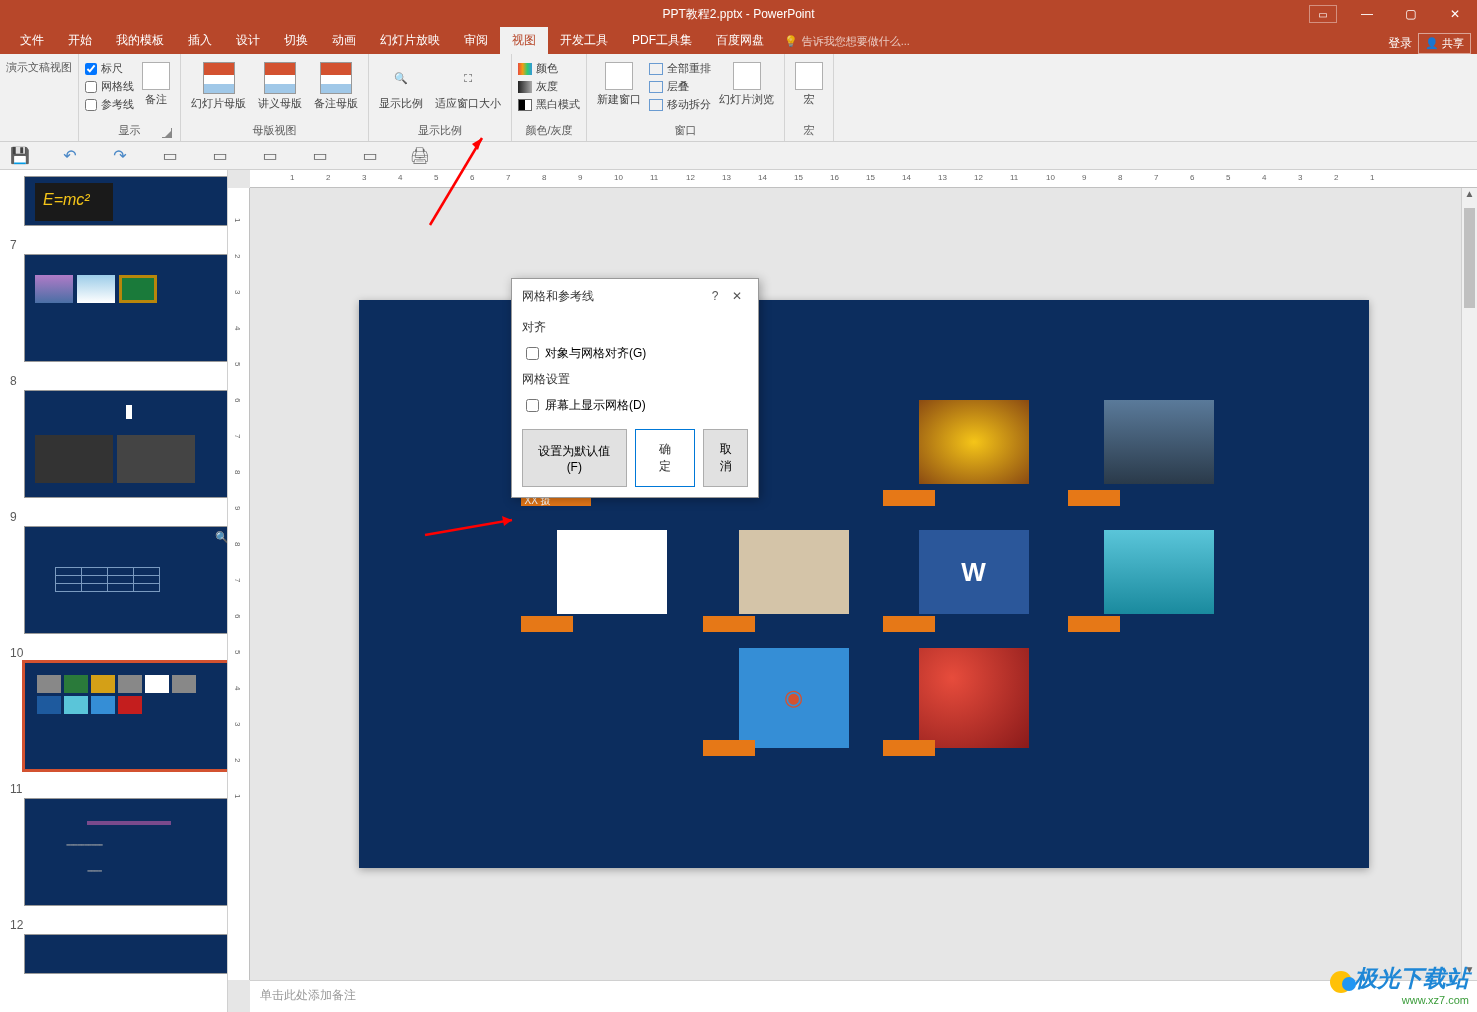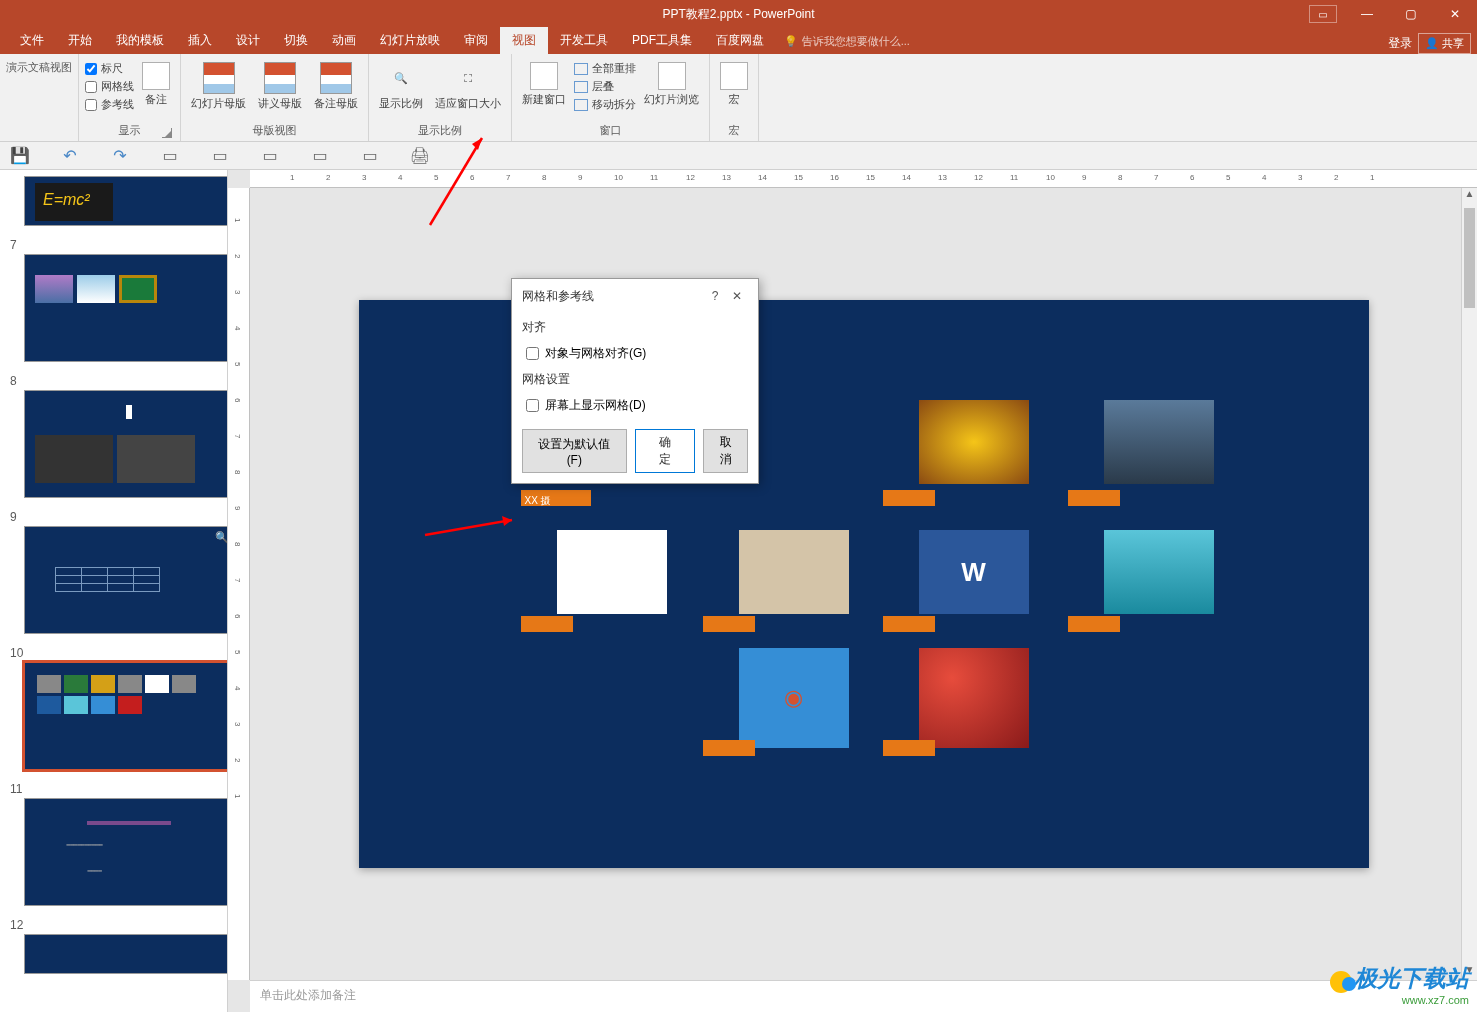--- a/index.html
+++ b/index.html
@@ -66,21 +66,21 @@
 .dialog-title .spacer { flex: 1; }
 .dialog-title .dbtn { width: 22px; height: 18px; display: flex; align-items: center; justify-content: center; cursor: pointer; color: #555; }
 .dialog-body { padding: 0 10px 10px; }
 .dialog-section { margin-top: 6px; }
 .dialog-section .sh { color: #333; margin-bottom: 6px; }
 .dialog-row { display: flex; align-items: center; gap: 6px; padding: 3px 0; margin-left: 4px; }
 .dialog-row input[type=checkbox] { width: 13px; height: 13px; }
 .dialog-select { border: 1px solid #7a9ac0; padding: 2px 4px; font-size: 12px; display: flex; align-items: center; gap: 4px; background: #fff; }
 .dialog-input { border: 1px solid #888; padding: 2px 4px; font-size: 12px; width: 64px; }
 .dialog-btn-row { display: flex; gap: 8px; margin-top: 12px; }
-.dbtn-std { border: 1px solid #adadad; background: #e1e1e1; padding: 4px 10px; font-size: 12px; cursor: pointer; }
+.dbtn-std { border: 1px solid #adadad; background: #e1e1e1; padding: 11px 10px; font-size: 12px; cursor: pointer; }
 .dbtn-std.primary { border: 1px solid #0078d7; background: #fff; color: #333; padding: 4px 18px; }
 .spinner { display: flex; flex-direction: column; border: 1px solid #888; }
 .spinner div { width: 12px; height: 8px; font-size: 7px; text-align: center; line-height: 8px; border-bottom: 1px solid #888; cursor: pointer; }
 .spinner div:last-child { border: none; }
 
 
 .arrow { position: absolute; pointer-events: none; }
 .arrow-line { stroke: #ff0000; stroke-width: 2.5; fill: none; }
 .arrow-head { fill: #ff0000; }
 
@@ -196,20 +196,39 @@
       <div class="rbtn">
           <span class="icon">🔍</span>
           <span>显示比例</span>
         </div>
       <div class="rbtn">
           <span class="icon">⛶</span>
           <span>适应窗口大小</span>
         </div>
     </div>
     <div class="label">显示比例</div>
+  </div>
+  <div class="ribbon-group">
+    <div class="controls">
+      <div class="ribbon-stack">
+        <div class="checkbox-row">
+            <span style="display:inline-block;width:14px;height:12px;background:linear-gradient(90deg,#e74c3c,#f39c12,#2ecc71,#3498db)"></span>
+            <span>颜色</span>
+          </div>
+        <div class="checkbox-row">
+            <span style="display:inline-block;width:14px;height:12px;background:linear-gradient(90deg,#222,#aaa)"></span>
+            <span>灰度</span>
+          </div>
+        <div class="checkbox-row">
+            <span style="display:inline-block;width:14px;height:12px;background:linear-gradient(90deg,#000 50%,#fff 50%);border:1px solid #666"></span>
+            <span>黑白模式</span>
+          </div>
+      </div>
+    </div>
+    <div class="label">颜色/灰度</div>
   </div>
   <div class="ribbon-group">
     <div class="controls">
       <div class="rbtn">
           <span class="icon icon-box" style="width:28px;height:28px"></span>
           <span>新建窗口</span>
         </div>
       <div class="ribbon-stack">
         <div class="checkbox-row">
             <span style="display:inline-block;width:14px;height:12px;border:1px solid #6a9bd1"></span>

